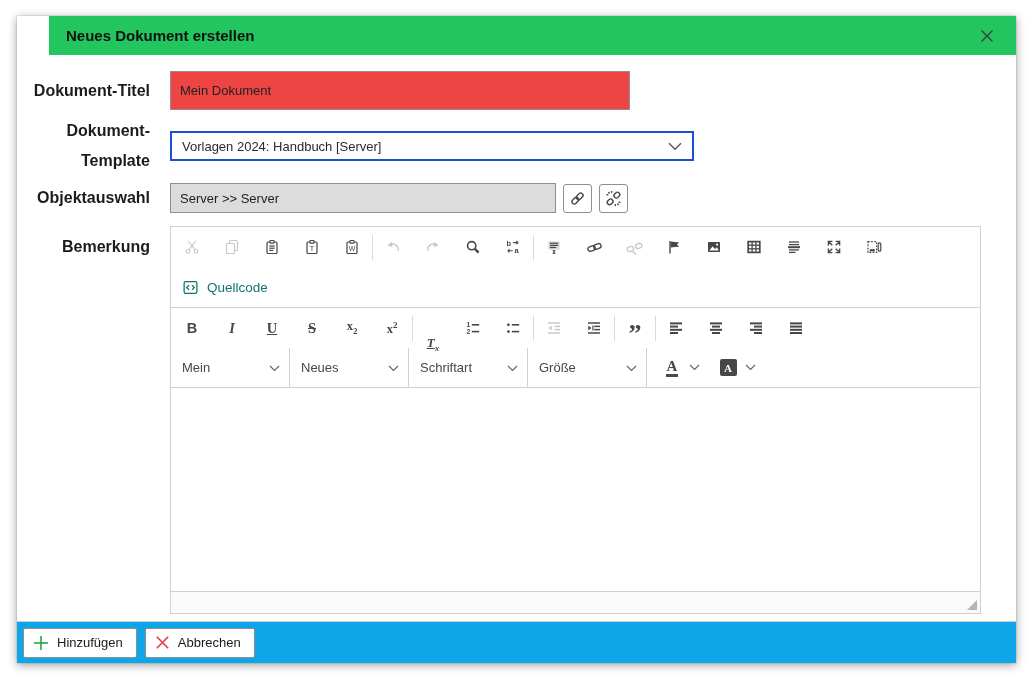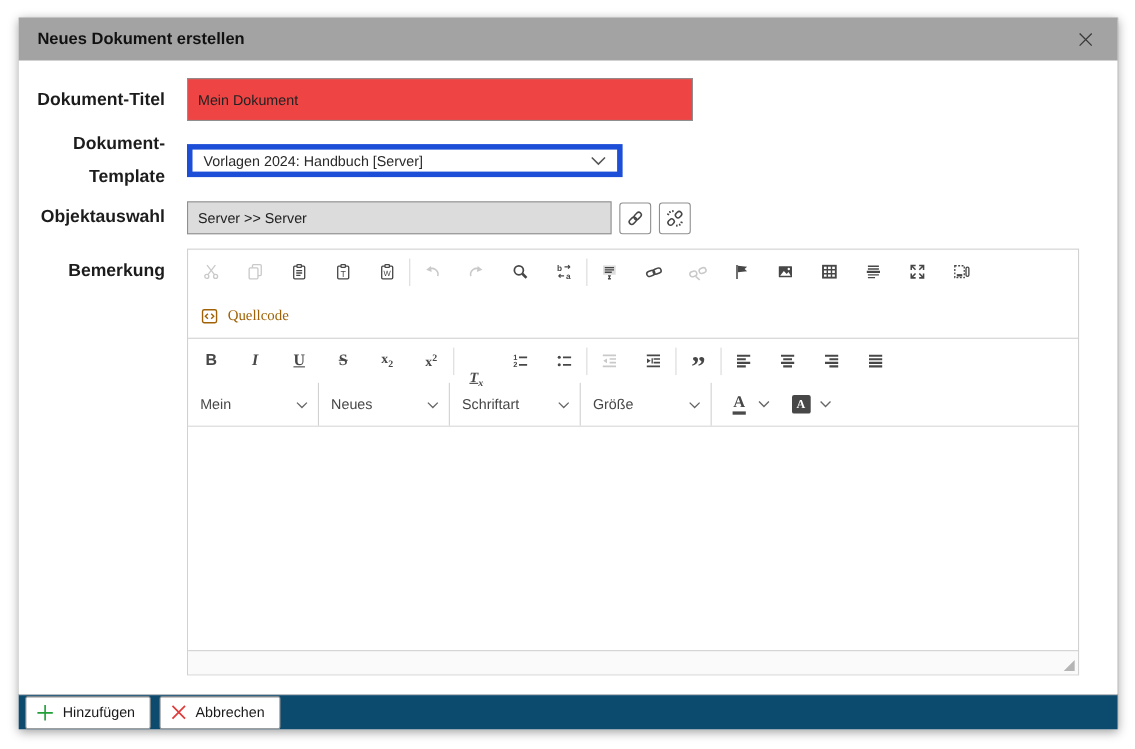--- a/index.html
+++ b/index.html
@@ -7,39 +7,40 @@
   body {
     width:1032px; height:681px; position:relative; overflow:hidden;
     background:#ffffff; font-family:"Liberation Sans", sans-serif; color:#1a1a1a;
   }
   .dialog {
     position:absolute; left:17px; top:16px; width:999px; height:647px;
     background:#fff; box-shadow:0 2px 9px rgba(0,0,0,.38), 0 0 1px rgba(0,0,0,.4);
     display:flex; flex-direction:column;
   }
   .titlebar {
-    height:39px; flex:none; background:#a3a3a3; display:flex; align-items:center;
+    height:39px; flex:none; background:#22c55e; display:flex; align-items:center;
     padding:0 17px;
+    margin-left:32px;
   }
   .titlebar .title { font-size:15px; font-weight:bold; color:#111; }
   .close-btn { margin-left:auto; width:24px; height:24px; display:flex; align-items:center; justify-content:center; cursor:pointer; }
   .dlg-body { flex:1; padding-top:16px; }
   .frow { display:flex; align-items:center; margin-bottom:6px; }
   .frow.top { align-items:flex-start; margin-top:13px; }
   .flabel {
     flex:none; width:153px; text-align:right; padding-right:20px;
     font-size:16px; font-weight:bold; color:#1c1c1c; line-height:30px;
   }
   .frow.top .flabel { line-height:16px; padding-top:13px; }
   .finput {
     width:460px; height:39px; border:1px solid #8f8f8f; background:#ef4444;
     font-family:inherit; font-size:13px; color:#222; padding:0 9px; border-radius:0;
   }
   .fselect {
-    width:396px; height:30px; border:5px solid #1d4ed8; background:#fff;
+    width:524px; height:30px; border:2px solid #1d4ed8; background:#fff;
     display:flex; align-items:center; padding:0 10px; font-size:13px; color:#2a2a2a; cursor:pointer;
   }
   .fselect .chev { margin-left:auto; }
   .fobject {
     width:386px; height:30px; border:1px solid #8f8f8f; background:#dcdcdc;
     display:flex; align-items:center; padding:0 9px; font-size:13px; color:#222;
   }
   .icon-btn {
     width:29px; height:29px; margin-left:7px; border:1px solid #8f8f8f; border-radius:3px;
     background:#fff; display:flex; align-items:center; justify-content:center; color:#474747; cursor:pointer;
@@ -48,21 +49,21 @@
   .ck { width:811px; border:1px solid #d1d1d1; background:#fff; }
   .sec1, .sec2 { border-bottom:1px solid #d1d1d1; }
   .tb-row { display:flex; align-items:center; height:40px; padding-left:1px; }
   .tb-btn {
     width:40px; height:30px; display:flex; align-items:center; justify-content:center;
     color:#474747; cursor:pointer;
   }
   .tb-btn.dis { color:#c9c9c9; }
   .tb-btn svg { display:block; }
   .tb-sep { flex:none; width:1px; height:25px; background:#dadada; }
-  .src-btn { display:flex; align-items:center; height:30px; padding:0 10px; color:#a16207; cursor:pointer;font-family:Liberation Serif, serif; }
+  .src-btn { display:flex; align-items:center; height:30px; padding:0 10px; color:#0f766e; cursor:pointer; }
   .src-btn .lbl { margin-left:8px; font-size:13.5px; }
   .glyph { font-family:"Liberation Serif", serif; font-weight:bold; font-size:14.5px; line-height:1; }
   .glyph.sans { font-family:"Liberation Sans", sans-serif; }
   .glyph.it { font-style:italic; }
   .glyph.un { text-decoration:underline; }
   .glyph.st { text-decoration:line-through; }
   .glyph sub, .glyph sup { font-size:9px; }
   .combo-row { display:flex; align-items:stretch; height:39px; }
   .combo { width:118px; display:flex; align-items:center; padding:0 9px 0 11px; font-size:13px; color:#474747; cursor:pointer; }
   .combo .chev { margin-left:auto; }
@@ -75,21 +76,21 @@
   .bg-chip { width:17px; height:17px; border-radius:2px; background:#474747; color:#fff;
              display:flex; align-items:center; justify-content:center;
              font-size:11px; font-weight:bold; font-family:"Liberation Serif", serif; }
   .bgc-btn { display:flex; align-items:center; justify-content:center; width:26px; height:28px; margin-left:12px; cursor:pointer; }
   .content { height:203px; background:#fff; cursor:text; }
   .statusbar { height:22px; background:#fafafa; border-top:1px solid #d1d1d1; position:relative; }
   .grip { position:absolute; right:3px; bottom:3px; width:0; height:0;
           border-left:10px solid transparent; border-bottom:10px solid #b5b5b5; cursor:se-resize; }
   
   .footer {
-    margin-top:auto; flex:none; height:32px; background:#0c4a6e; border-top:1px solid #c9c9c9;
+    margin-top:auto; flex:none; height:42px; background:#0ea5e9; border-top:1px solid #c9c9c9;
     display:flex; align-items:center; padding:0 6px; gap:8px;
   }
   .btn {
     display:inline-flex; align-items:center; gap:8px; height:30px; padding:0 13px 0 9px;
     background:#fff; border:1px solid #8f8f8f; border-radius:2px;
     font-size:13px; color:#1a1a1a; cursor:pointer;
   }
 </style>
 </head>
 <body>

